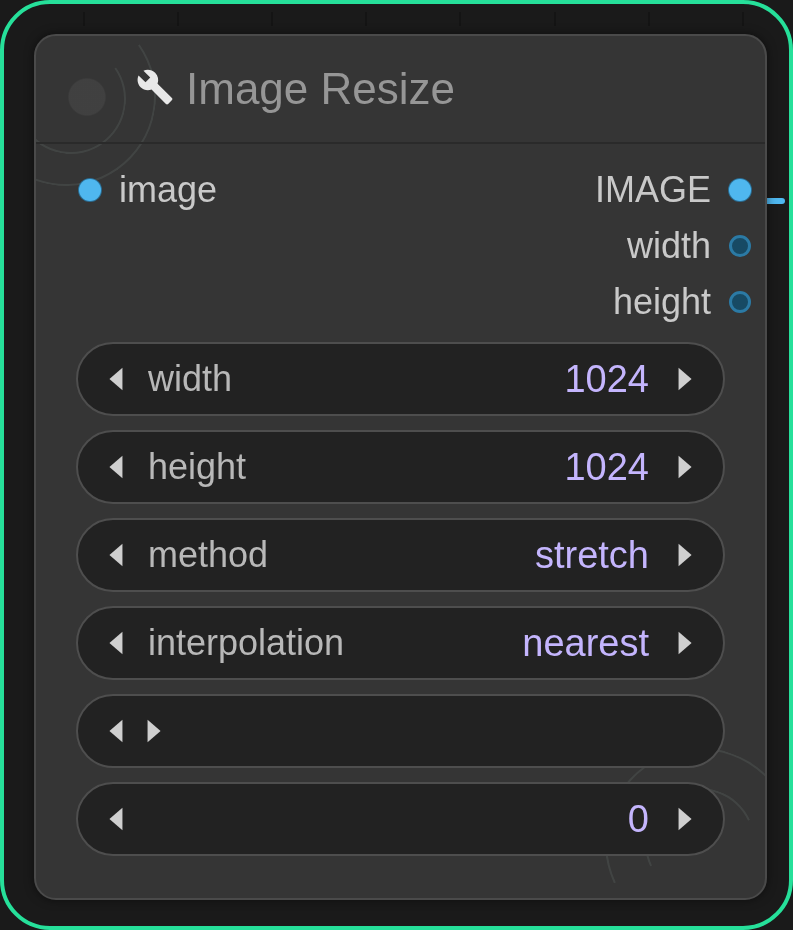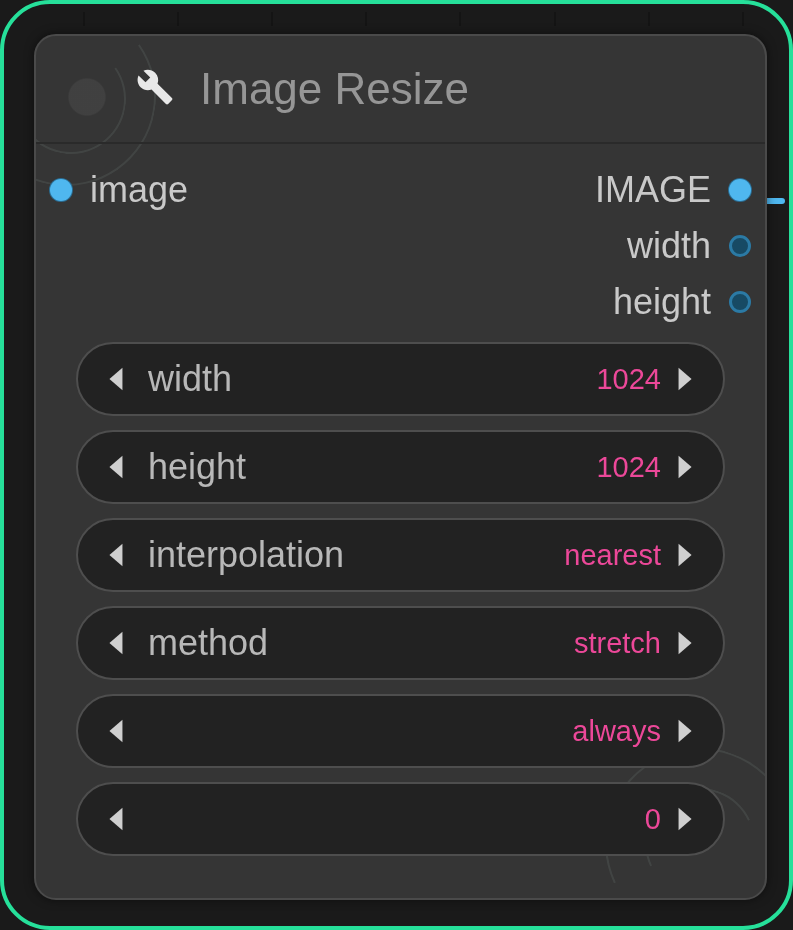--- a/index.html
+++ b/index.html
@@ -56,21 +56,21 @@
   .arc.tldot { width: 42px; height: 42px; background: radial-gradient(circle, #555 0%, #555 60%, transparent 65%); border: none; top: 40px; left: 30px; opacity:0.35;}
   .arc.br1 { width: 190px; height: 190px; bottom: -40px; right: -30px; border-color: #5b6360 transparent transparent #5b6360; transform: rotate(20deg);}
   .arc.br2 { width: 110px; height: 110px; bottom: 0px; right: 10px; border-color: #5b6360 transparent transparent #5b6360; transform: rotate(20deg);}
 
   .node-header {
     height: 108px;
     border-bottom: 2px solid #2a2a2a;
     display: flex;
     align-items: center;
     padding-left: 100px;
-    gap: 26px;
+    gap: 12px;
     position: relative;
   }
   .wrench {
     color: #e8e8e8;
   }
   .node-title {
     font-size: 44px;
     color: #969696;
     font-weight: 400;
   }
@@ -80,20 +80,21 @@
     padding: 18px 0 0 0;
     height: calc(100% - 108px);
   }
 
   .io-row {
     display: flex;
     justify-content: space-between;
     align-items: center;
     height: 56px;
     padding: 0 14px;
+    margin-left: 29px;
   }
   .io-left { display: flex; align-items: center; gap: 18px; }
   .io-right { display: flex; align-items: center; gap: 18px; justify-content: flex-end; flex:1;}
   .port-dot {
     width: 22px;
     height: 22px;
     border-radius: 50%;
     background: #2f2f2f;
     flex-shrink: 0;
   }
@@ -129,25 +130,25 @@
     cursor: pointer;
   }
   .arrow svg { fill: #cfcfcf; }
   .widget-label {
     font-size: 36px;
     color: #b8b8b8;
     flex: 0 0 auto;
     margin-left: 8px;
   }
   .widget-value {
-    font-size: 29px;
-    color: #ec4899;
+    font-size: 38px;
+    color: #c4b5fd;
     flex: 1;
     text-align: right;
-    margin-right: 0;
+    margin-right: 12px;
   }
 
   
   .ext-line {
     position: absolute;
     background: #4fb7ef;
     height: 6px;
     width: 22px;
     right: 4px;
     top: 194px;
@@ -247,51 +248,50 @@
             </svg>
           </div>
       </div>
 
       <div class="widget">
         <div class="arrow">
             <svg width="22" height="26" viewBox="0 0 10 14">
               <path d="M9 1 L2 7 L9 13 Z"></path>
             </svg>
           </div>
+        <span class="widget-label">method</span>
+        <span class="widget-value">stretch</span>
+        <div class="arrow">
+            <svg width="22" height="26" viewBox="0 0 10 14">
+              <path d="M1 1 L8 7 L1 13 Z"></path>
+            </svg>
+          </div>
+      </div>
+
+      <div class="widget">
+        <div class="arrow">
+            <svg width="22" height="26" viewBox="0 0 10 14">
+              <path d="M9 1 L2 7 L9 13 Z"></path>
+            </svg>
+          </div>
         <span class="widget-label">interpolation</span>
         <span class="widget-value">nearest</span>
         <div class="arrow">
             <svg width="22" height="26" viewBox="0 0 10 14">
               <path d="M1 1 L8 7 L1 13 Z"></path>
             </svg>
           </div>
       </div>
 
       <div class="widget">
         <div class="arrow">
             <svg width="22" height="26" viewBox="0 0 10 14">
               <path d="M9 1 L2 7 L9 13 Z"></path>
             </svg>
           </div>
-        <span class="widget-label">method</span>
-        <span class="widget-value">stretch</span>
-        <div class="arrow">
-            <svg width="22" height="26" viewBox="0 0 10 14">
-              <path d="M1 1 L8 7 L1 13 Z"></path>
-            </svg>
-          </div>
-      </div>
-
-      <div class="widget">
-        <div class="arrow">
-            <svg width="22" height="26" viewBox="0 0 10 14">
-              <path d="M9 1 L2 7 L9 13 Z"></path>
-            </svg>
-          </div>
-        <span class="widget-value">always</span>
         <div class="arrow">
             <svg width="22" height="26" viewBox="0 0 10 14">
               <path d="M1 1 L8 7 L1 13 Z"></path>
             </svg>
           </div>
       </div>
 
       <div class="widget">
         <div class="arrow">
             <svg width="22" height="26" viewBox="0 0 10 14">

